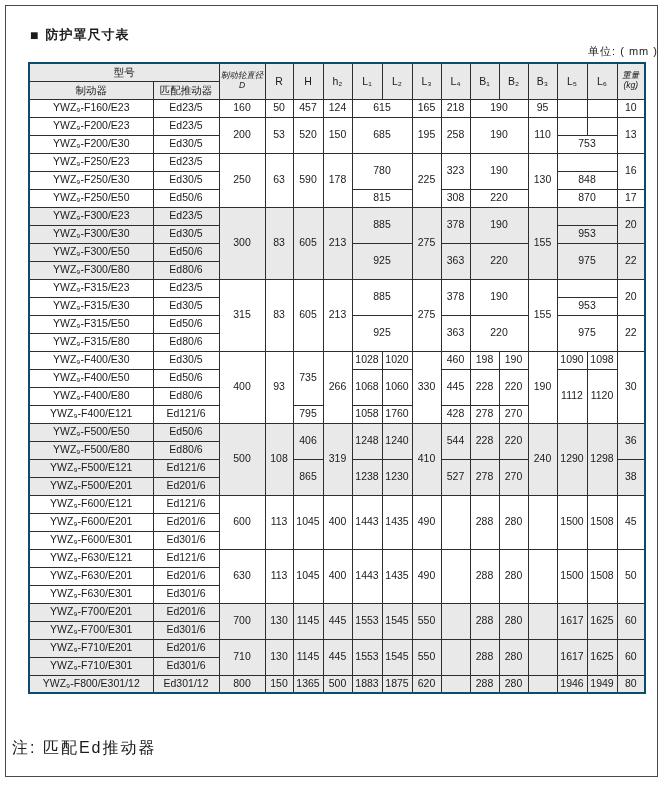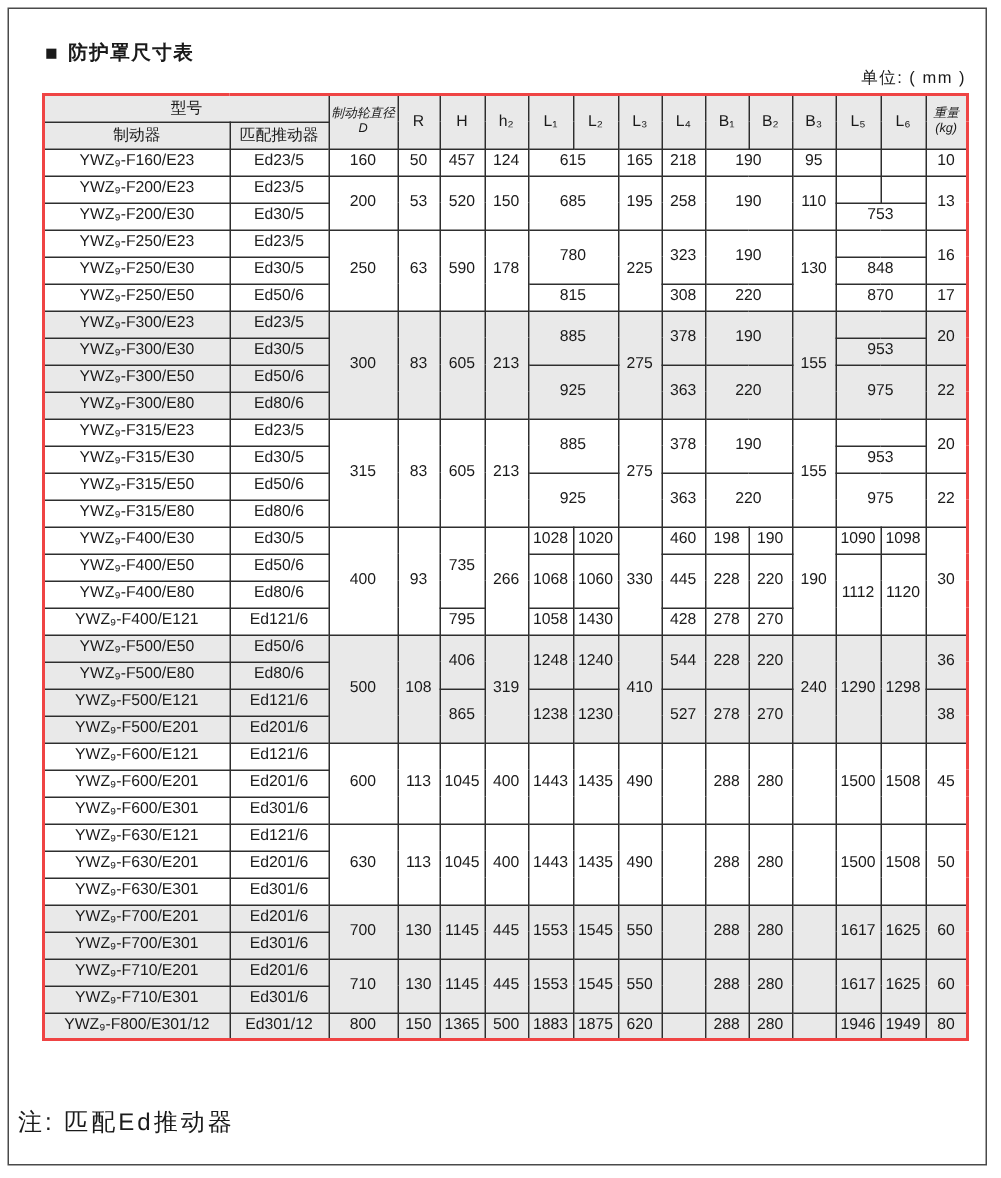--- a/index.html
+++ b/index.html
@@ -1,23 +1,23 @@
 <!DOCTYPE html>
 <html><head>
 <meta charset="utf-8">
 <style>
   html,body{margin:0;padding:0;background:#fff;}
   body{width:667px;height:785px;position:relative;font-family:"Liberation Sans","DejaVu Sans",sans-serif;color:#1a1a1a;}
   .page-frame{position:absolute;left:5px;top:5px;width:653px;height:772px;border:1.5px solid #4a4a4a;box-sizing:border-box;}
   .title-row{position:absolute;left:30px;top:26px;display:flex;align-items:center;gap:7px;}
   .title-bullet{font-size:14px;line-height:1;}
   .title-text{font-size:13px;font-weight:bold;letter-spacing:1px;}
-  .unit-label{position:absolute;top:44px;left:0;width:644px;text-align:right;font-size:11px;letter-spacing:1px;}
+  .unit-label{position:absolute;top:44px;left:0;width:644px;text-align:right;font-size:11px;letter-spacing:1px;padding-left:14px;}
   table.spec{position:absolute;left:28px;top:62px;border-collapse:collapse;table-layout:fixed;}
-  table.spec{border:2px solid #ef4444;}
+  table.spec{border:2px solid #0c4a6e;}
   table.spec th, table.spec td{border:1px solid #2e2e2e;text-align:center;vertical-align:middle;padding:0 1px;font-weight:normal;box-sizing:border-box;overflow:hidden;}
   table.spec thead th{background:#e9e9e9;font-size:10.5px;height:18px;line-height:1.15;white-space:pre-line;}
   table.spec thead th.small{font-size:8.5px;font-style:italic;}
   table.spec td{font-size:10.5px;height:18px;line-height:1.05;}
   td.model{font-size:10.2px;}
   tr.shade td{background:#e9e9e9;}
   tr.group-start td{border-top:1.8px solid #262626;}
   .note{position:absolute;left:12px;top:738px;font-size:16px;letter-spacing:2px;}
   
   col.c-model{width:124px}col.c-thr{width:66px}col.c-d{width:46px}col.c-r{width:28px}
@@ -245,21 +245,21 @@
       </tr>
       <tr>
         <td class="model">YWZ₉-F400/E80</td>
         <td>Ed80/6</td>
       </tr>
       <tr>
         <td class="model">YWZ₉-F400/E121</td>
         <td>Ed121/6</td>
         <td>795</td>
         <td>1058</td>
-        <td>1430</td>
+        <td>1760</td>
         <td>428</td>
         <td>278</td>
         <td>270</td>
       </tr>
       <tr class="shade group-start">
         <td class="model">YWZ₉-F500/E50</td>
         <td>Ed50/6</td>
         <td rowspan="4">500</td>
         <td rowspan="4">108</td>
         <td rowspan="2">406</td>

